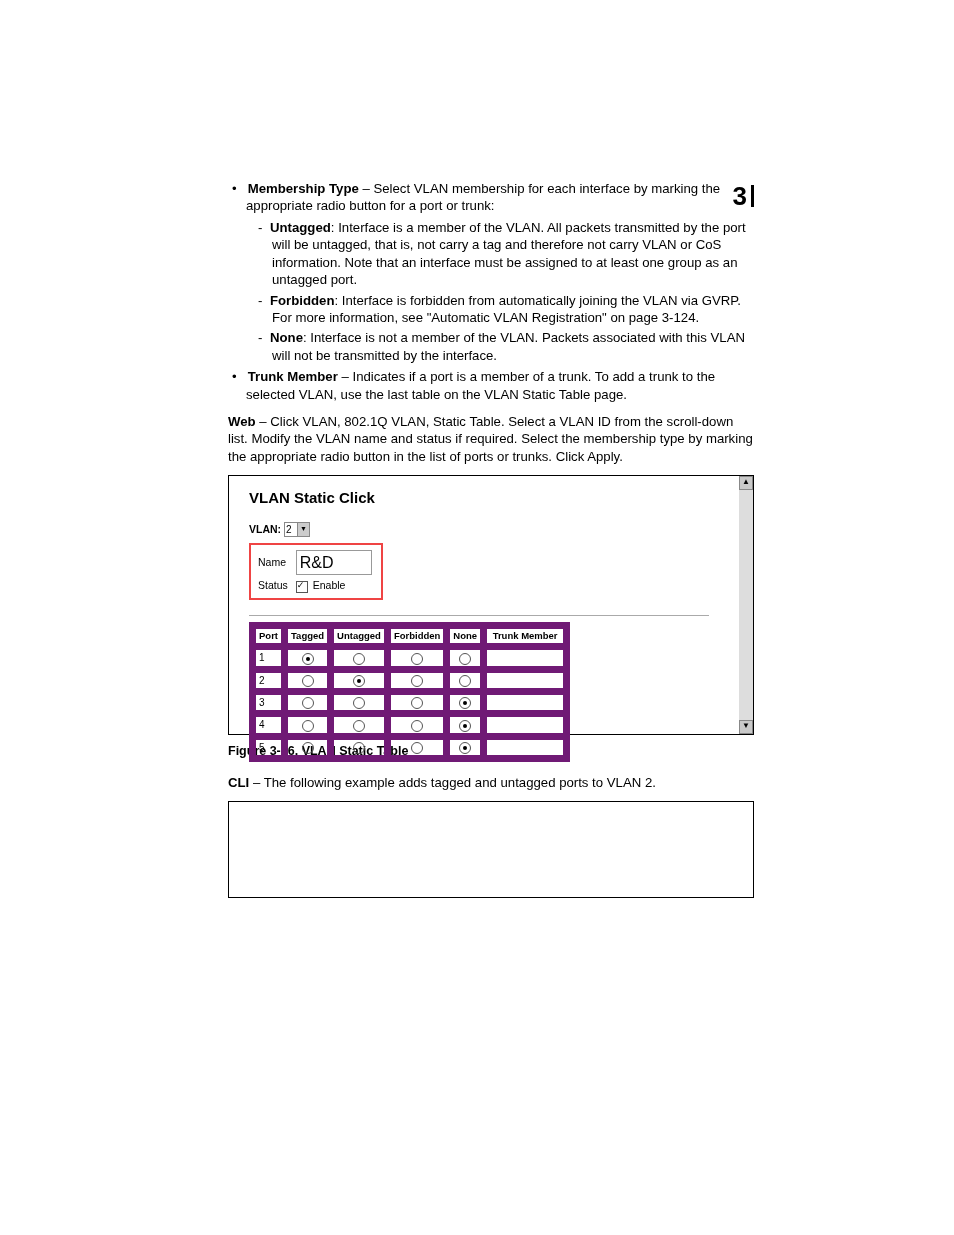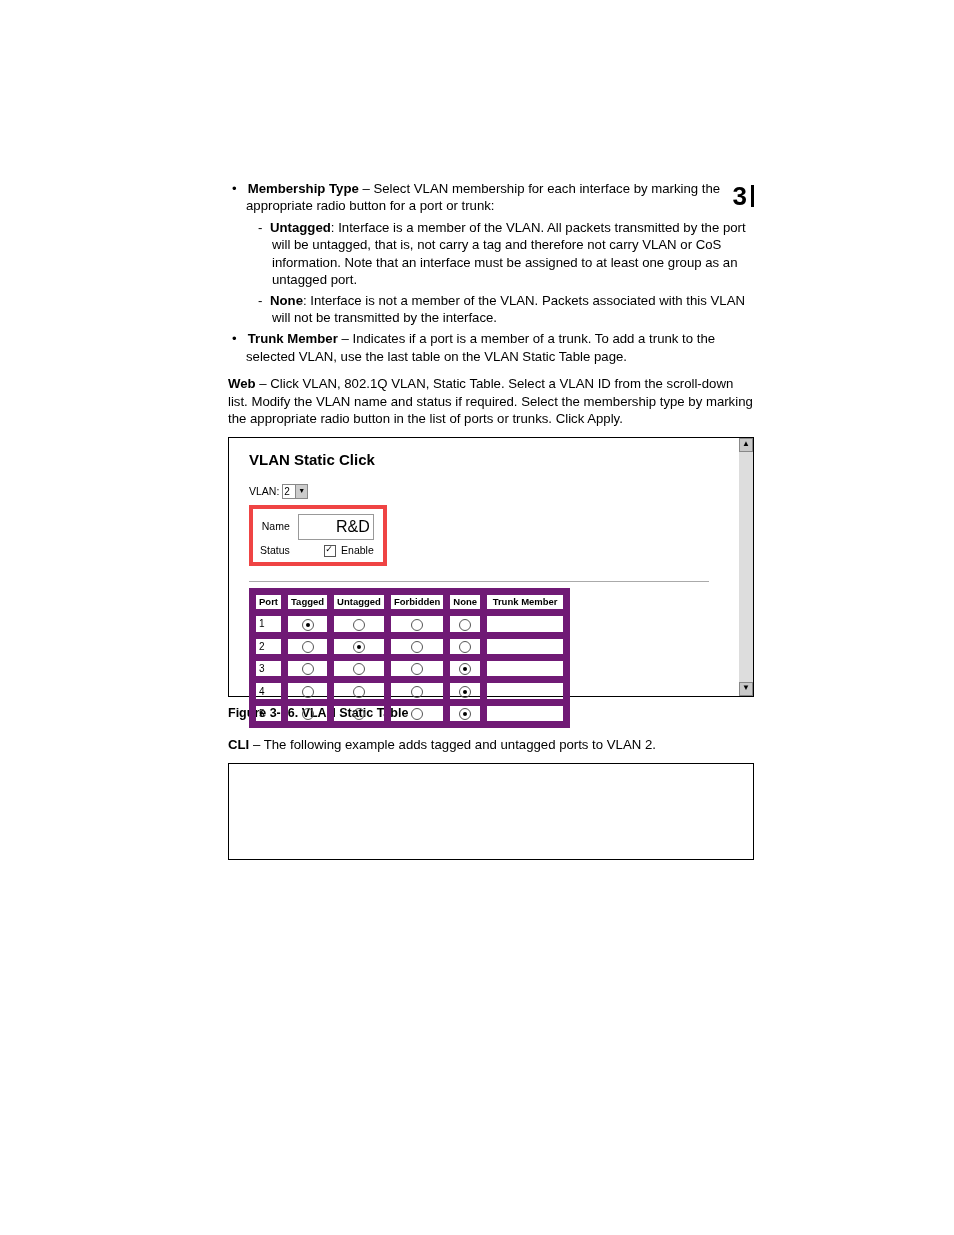--- a/index.html
+++ b/index.html
@@ -92,21 +92,21 @@
     font-family: Verdana, Arial, sans-serif;
     font-weight: bold;
     font-size: 15px;
     margin: 2px 0 14px 0;
   }
   .fig-label-row {
     font-family: Verdana, Arial, sans-serif;
     font-size: 10.5px;
     margin: 6px 0;
   }
-  .fig-label-row b { font-weight: normal; margin-top: 26px; }
+  .fig-label-row b { font-weight: bold; margin-top: 26px; }
   .mini-select {
     border: 1px solid #888;
     background: #fff;
     display: inline-block;
     font-size: 10px;
     padding: 0 1px;
     position: relative;
     width: 22px;
     text-align: left;
     vertical-align: middle;
@@ -141,24 +141,23 @@
     margin-right: 2px;
   }
   .mini-check.checked::after {
     content: "✓";
     position: absolute;
     font-size: 9px;
     top: -2px;
     left: 0;
   }
   .prop-box {
-    border: 4px solid #ef4444;
+    border: 2px solid #ef4444;
     display: inline-block;
     padding: 2px 4px 2px 2px;
-    text-align: right;
   }
   .prop-box td {
     font-family: Verdana, Arial, sans-serif;
     font-size: 10.5px;
     padding: 1px 3px;
   }
   hr.fig-hr {
     border: none;
     border-top: 1px solid #aaa;
     margin: 10px 0 6px 0;
@@ -219,20 +218,21 @@
 
 <div class="page">
   <div class="chapnum">3</div>
 
   <div class="body-text">
     <ul class="outer">
       <li>
         <b>Membership Type</b><span> – Select VLAN membership for each interface by marking the appropriate radio button for a port or trunk:</span>
         <ul class="inner" id="inner-list">
             <li><b>Untagged</b><span>: Interface is a member of the VLAN. All packets transmitted by the port will be untagged, that is, not carry a tag and therefore not carry VLAN or CoS information. Note that an interface must be assigned to at least one group as an untagged port.</span></li>
+            <li><b>Forbidden</b><span>: Interface is forbidden from automatically joining the VLAN via GVRP. For more information, see "Automatic VLAN Registration" on page 3-124.</span></li>
             <li><b>None</b><span>: Interface is not a member of the VLAN. Packets associated with this VLAN will not be transmitted by the interface.</span></li>
           </ul>
       </li>
       <li>
         <b>Trunk Member</b><span> – Indicates if a port is a member of a trunk. To add a trunk to the selected VLAN, use the last table on the VLAN Static Table page.</span>
       </li>
     </ul>
 
     <div class="para">
       <b>Web</b><span> – Click VLAN, 802.1Q VLAN, Static Table. Select a VLAN ID from the scroll-down list. Modify the VLAN name and status if required. Select the membership type by marking the appropriate radio button in the list of ports or trunks. Click Apply.</span>

